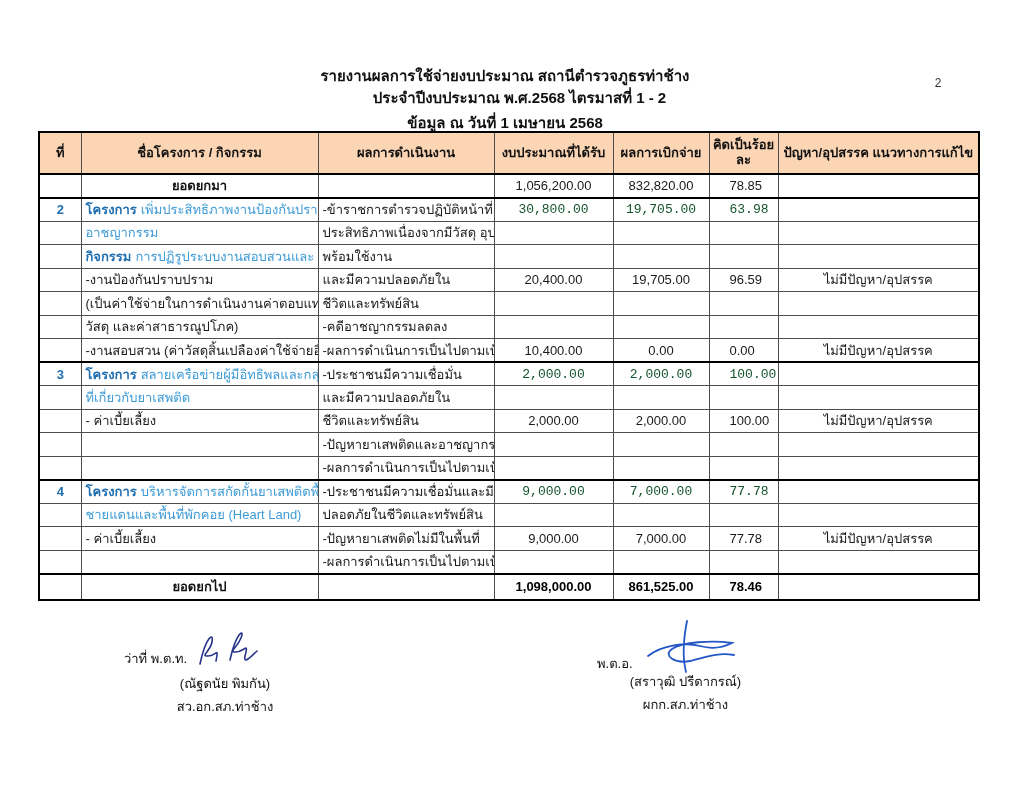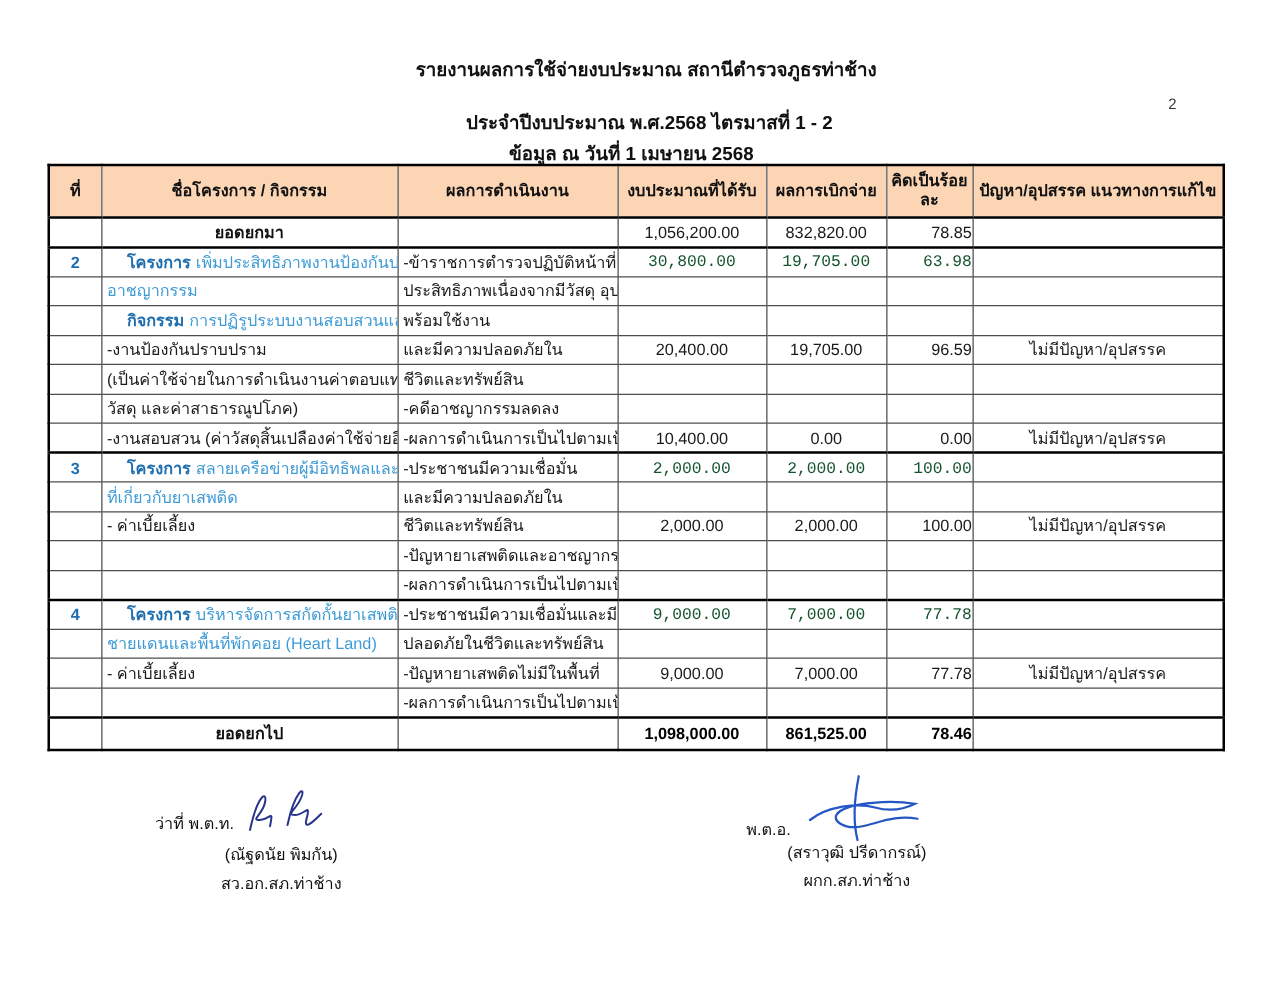--- a/index.html
+++ b/index.html
@@ -2,38 +2,38 @@
 <html><head>
 <meta charset="utf-8">
 <style>
   * { margin:0; padding:0; box-sizing:border-box; }
   html,body { width:1024px; height:791px; background:#ffffff; font-family:"Liberation Sans", sans-serif; color:#1a1a1a; }
   #canvas { position:relative; width:1024px; height:791px; background:#fff; overflow:hidden; }
 
   .page-num { position:absolute; left:928px; top:76px; width:20px; text-align:center; font-size:12px; color:#333; }
 
   .title-line { position:absolute; left:0; width:1010px; text-align:center; font-weight:bold; font-size:15px; color:#111; }
-  .t1 { top:44px;margin-left:12px; } .t2 { top:86px;padding-left:29px; } .t3 { top:111px; }
+  .t1 { top:64px; } .t2 { top:86px;padding-left:29px; } .t3 { top:111px; }
 
   table.report { position:absolute; left:38px; top:131px; width:940px; border-collapse:collapse; table-layout:fixed; border:2px solid #000; }
   th, td { border:1px solid #4d4d4d; overflow:hidden; white-space:nowrap; font-size:13px; vertical-align:middle; }
   thead th { height:42px; background:#FBD5B4; font-weight:bold; color:#111; text-align:center; padding:2px 3px; white-space:normal; line-height:1.15; border-bottom:2px solid #000; }
   tbody tr { height:23.5px; }
   tbody tr.total-row { height:26px; }
   tbody tr.group td { border-top:2px solid #000; }
 
   td.c-no { text-align:center; color:#1F6EB0; font-weight:bold; }
   td.c-name { text-align:left; padding:0 4px; }
   td.c-result { text-align:left; padding:0 4px; color:#1a1a1a; }
   td.c-num { text-align:center; padding:0 6px; }
-  td.c-pct { text-align:right; padding:0 0; }
+  td.c-pct { text-align:left; padding:0 20px; }
   td.c-prob { text-align:center; padding:0 4px; }
 
   tr.carry td.c-name, tr.total-row td.c-name { text-align:center; font-weight:bold; color:#111; }
-  .prefix { color:#1F6EB0; font-weight:bold; margin-right:4px;margin-left:16px; }
+  .prefix { color:#1F6EB0; font-weight:bold; margin-right:4px; }
   tr.project td.c-name .rest, tr.cont td.c-name .rest { color:#3E9BD6; }
   tr.plain td.c-name .rest { color:#1a1a1a; }
   .n-blue { color:#14532d;font-family:Liberation Mono, monospace; }
   .n-plain { color:#1a1a1a; }
   .n-bold { color:#000; font-weight:bold; }
 
   .sig-block { position:absolute; font-size:13px; color:#111; }
   .sig-rank { position:absolute; white-space:nowrap; }
   .sig-name { position:absolute; white-space:nowrap; }
   .sig-pos  { position:absolute; white-space:nowrap; }

